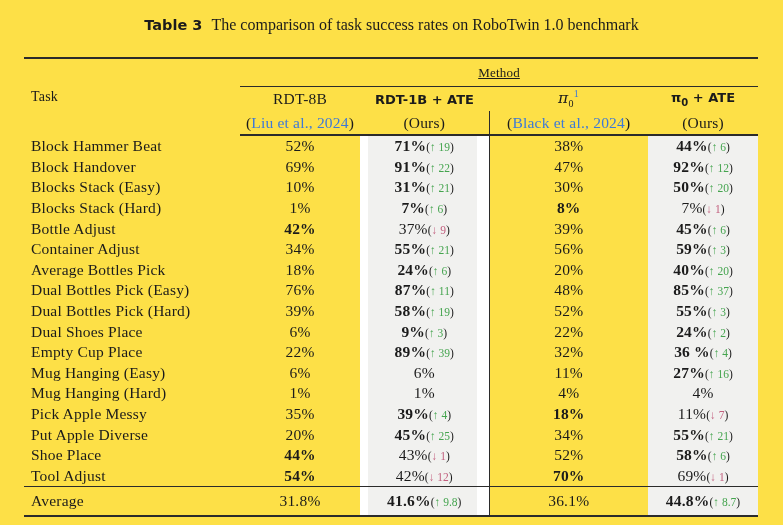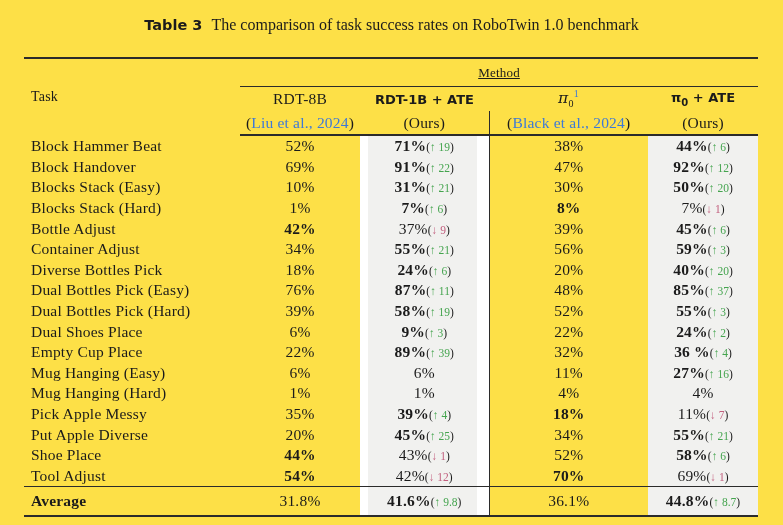--- a/index.html
+++ b/index.html
@@ -31,21 +31,21 @@
   td.task{text-align:left;padding-left:7px;white-space:nowrap;}
   .val{font-size:15.5px;}
   .val.bold{font-weight:700;}
   .delta{font-size:11.5px;letter-spacing:0;color:var(--ink);}
   .delta .up{color:var(--up);}
   .delta .down{color:var(--down);}
   .c-div{border-left:1px solid var(--rule);}
   .c-gray1{background:linear-gradient(to right,#ffffff 8px,var(--colbg) 8px,var(--colbg) calc(100% - 12px),#ffffff calc(100% - 12px));margin-top:20px;}
   .c-gray2{background:var(--colbg);}
   tbody.avg-section td{height:28px;border-top:1.5px solid var(--rule);}
-  tbody.avg-section td.task{font-weight:700;}
+  tbody.avg-section td.task{font-weight:400;}
 </style>
 </head>
 <body>
 
 <div id="page">
 
   <div class="caption">
     <span class="tab-label">Table 3</span><span>The comparison of task success rates on RoboTwin 1.0 benchmark</span>
   </div>
 
@@ -112,21 +112,21 @@
           <td class="c-gray2"><span class="val bold">45%</span><span class="delta">(<span class="up">↑ 6</span>)</span></td>
         </tr>
         <tr>
           <td class="task">Container Adjust</td>
           <td><span class="val">34%</span></td>
           <td class="c-gray1"><span class="val bold">55%</span><span class="delta">(<span class="up">↑ 21</span>)</span></td>
           <td class="c-div"><span class="val">56%</span></td>
           <td class="c-gray2"><span class="val bold">59%</span><span class="delta">(<span class="up">↑ 3</span>)</span></td>
         </tr>
         <tr>
-          <td class="task">Diverse Bottles Pick</td>
+          <td class="task">Average Bottles Pick</td>
           <td><span class="val">18%</span></td>
           <td class="c-gray1"><span class="val bold">24%</span><span class="delta">(<span class="up">↑ 6</span>)</span></td>
           <td class="c-div"><span class="val">20%</span></td>
           <td class="c-gray2"><span class="val bold">40%</span><span class="delta">(<span class="up">↑ 20</span>)</span></td>
         </tr>
         <tr>
           <td class="task">Dual Bottles Pick (Easy)</td>
           <td><span class="val">76%</span></td>
           <td class="c-gray1"><span class="val bold">87%</span><span class="delta">(<span class="up">↑ 11</span>)</span></td>
           <td class="c-div"><span class="val">48%</span></td>

